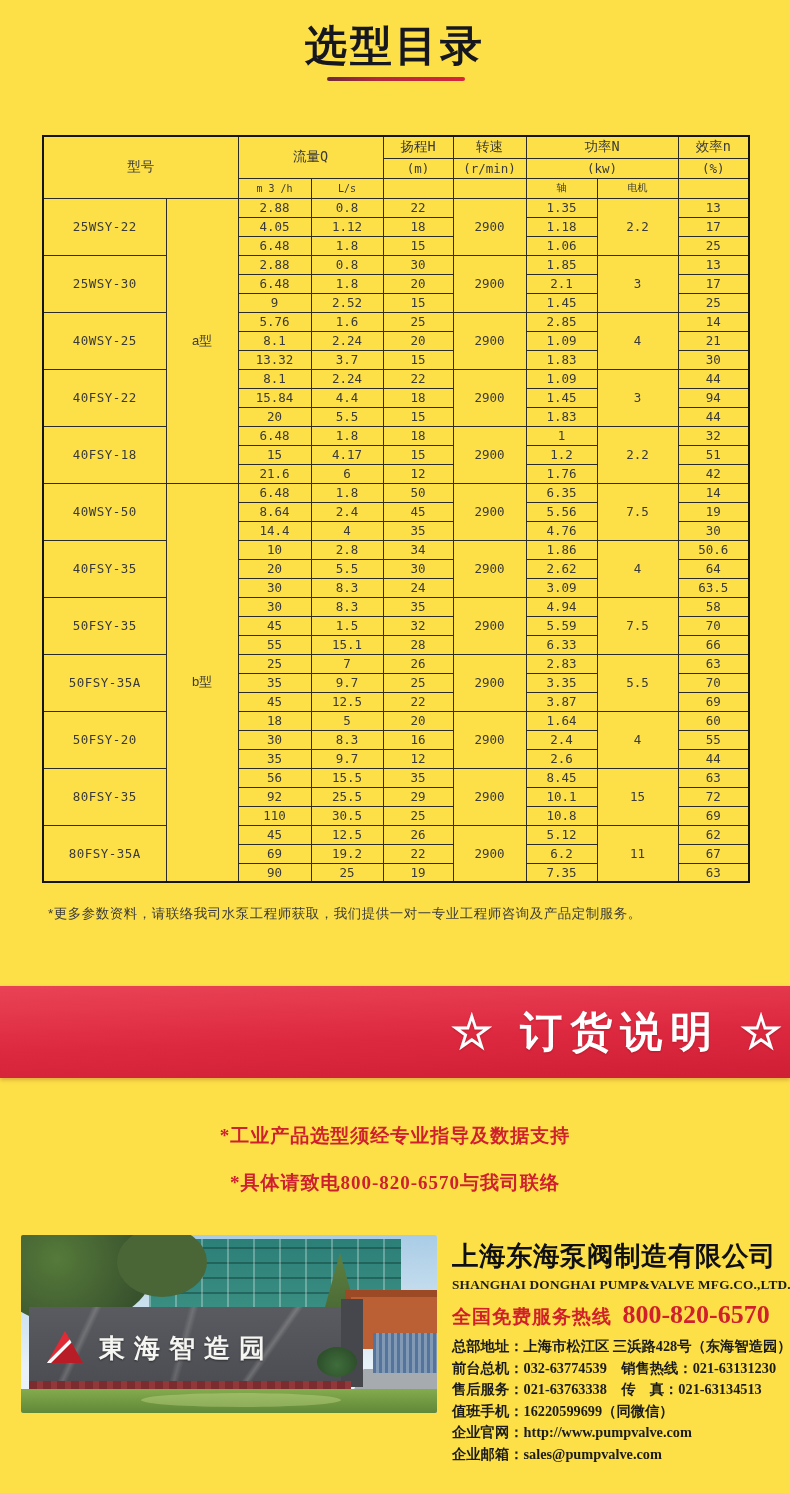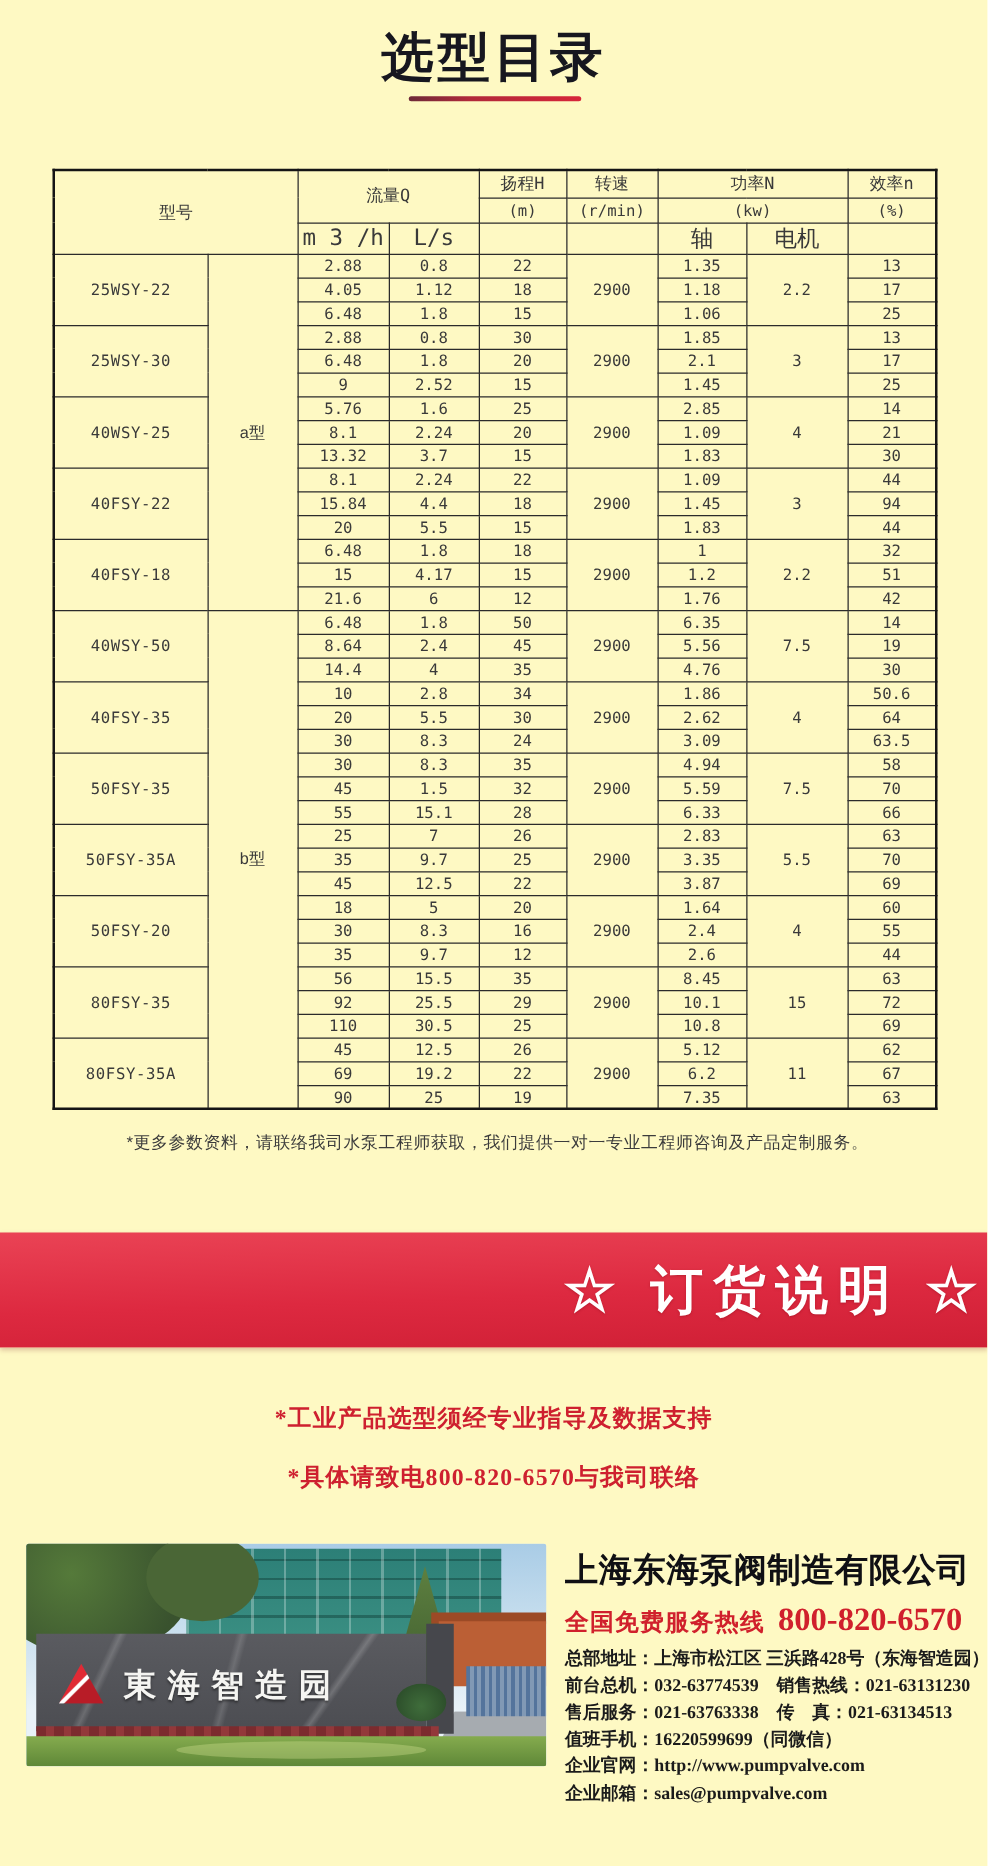--- a/index.html
+++ b/index.html
@@ -6,21 +6,21 @@
     --accent-red:#d7263a;
     --banner-red-top:#ea4355;
     --banner-red-bottom:#cf1f35;
     --warning-red:#ce202f;
     --hotline-red:#d0202c;
   }
   *{margin:0;padding:0;box-sizing:border-box;}
   html,body{background:#ffffff;}
   .page{
     position:relative;width:790px;height:1493px;margin:0 auto;
-    background:#fef9c3;overflow:hidden;
+    background:#fde047;overflow:hidden;
     font-family:"Liberation Sans",sans-serif;color:#222;
   }
   
   .page-title{
     position:absolute;top:18px;left:0;width:100%;
     text-align:center;font-size:42px;font-weight:900;
     color:#17171f;letter-spacing:3px;
   }
   .title-underline{
     position:absolute;top:77px;left:327px;width:138px;height:4px;
@@ -34,28 +34,28 @@
     font-family:"DejaVu Sans Mono","Liberation Mono",monospace;
   }
   .spec-table th,.spec-table td{
     border:1px solid #2b2b2b;text-align:center;vertical-align:middle;
     font-weight:normal;color:#3a3a3a;overflow:hidden;white-space:nowrap;
   }
   .spec-table{border:2px solid #151515;}
   .spec-table thead th{font-size:13.5px;}
   .spec-table thead tr:nth-child(1) th{height:22px;}
   .spec-table thead tr:nth-child(2) th{height:20px;font-size:12.5px;}
-  .spec-table thead tr:nth-child(3) th{height:20px;font-size:18px;}
+  .spec-table thead tr:nth-child(3) th{height:20px;font-size:10px;}
   .spec-table tbody td{height:19px;font-size:12.5px;}
   .spec-table td.cell-model{font-size:12.5px;letter-spacing:0.5px;}
   .spec-table td.cell-type{font-family:"Liberation Sans",sans-serif;font-size:13px;}
   
   .param-note{
     position:absolute;top:905px;left:48px;width:700px;
-    font-size:13.5px;color:#3c3c3c;letter-spacing:0.5px;text-align:center;
+    font-size:13.5px;color:#3c3c3c;letter-spacing:0.5px;
   }
   
   .order-banner{
     position:absolute;top:986px;left:0;width:790px;height:92px;
     background:linear-gradient(178deg,var(--banner-red-top) 0%,#dd2940 55%,var(--banner-red-bottom) 100%);
     display:flex;align-items:center;justify-content:flex-end;
     box-shadow:0 2px 4px rgba(120,20,30,0.25);
   }
   .order-banner-text{
     color:#ffffff;font-size:42px;font-weight:900;letter-spacing:8px;
@@ -499,20 +499,21 @@
     <div class="ph ph-logo"></div>
     <div class="ph ph-wall-text">東海智造园</div>
     <div class="ph ph-palm"></div>
     <div class="ph ph-flowers"></div>
     <div class="ph ph-lawn"></div>
     <div class="ph ph-lawn-light"></div>
   </div>
 
   <div class="company-info">
     <div class="company-name">上海东海泵阀制造有限公司</div>
+    <div class="company-name-en">SHANGHAI DONGHAI PUMP&amp;VALVE MFG.CO.,LTD.</div>
     <div class="hotline">
       <span class="hotline-label">全国免费服务热线</span>
       <span class="hotline-number">800-820-6570</span>
     </div>
     <div class="company-lines">
         <div class="company-line">总部地址：上海市松江区 三浜路428号（东海智造园）</div>
         <div class="company-line">前台总机：032-63774539　销售热线：021-63131230</div>
         <div class="company-line">售后服务：021-63763338　传　真：021-63134513</div>
         <div class="company-line">值班手机：16220599699（同微信）</div>
         <div class="company-line">企业官网：http://www.pumpvalve.com</div>

